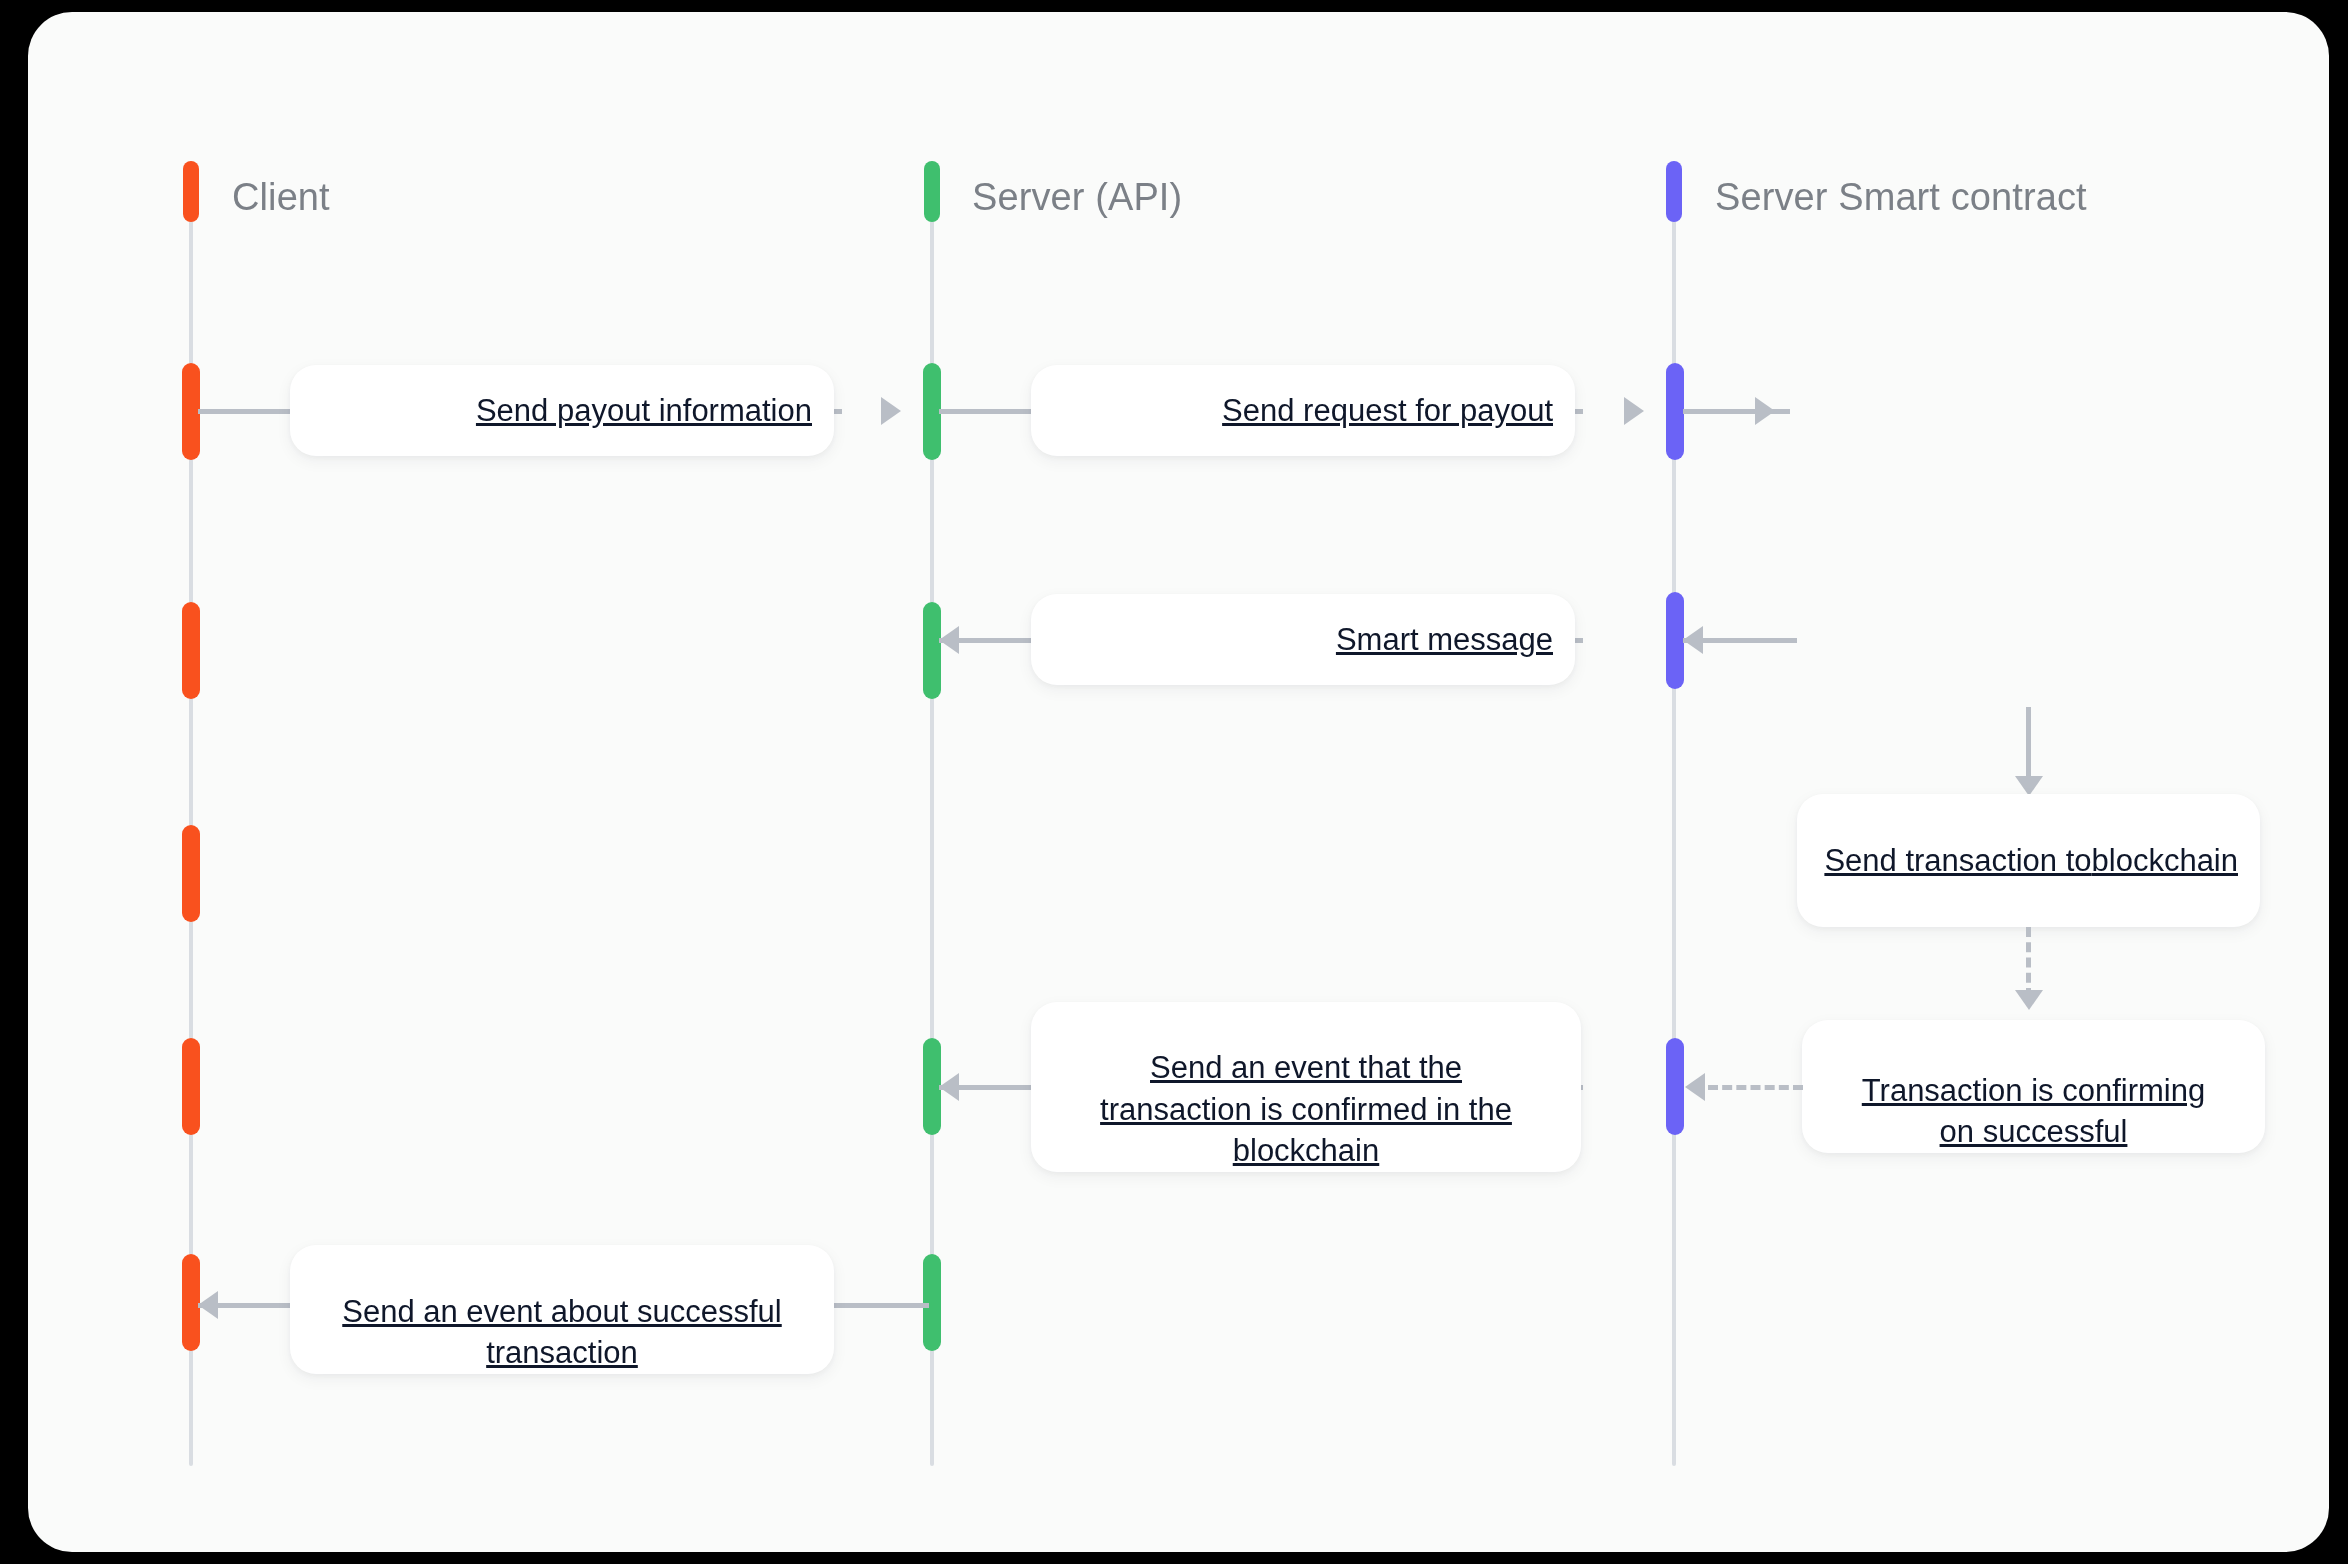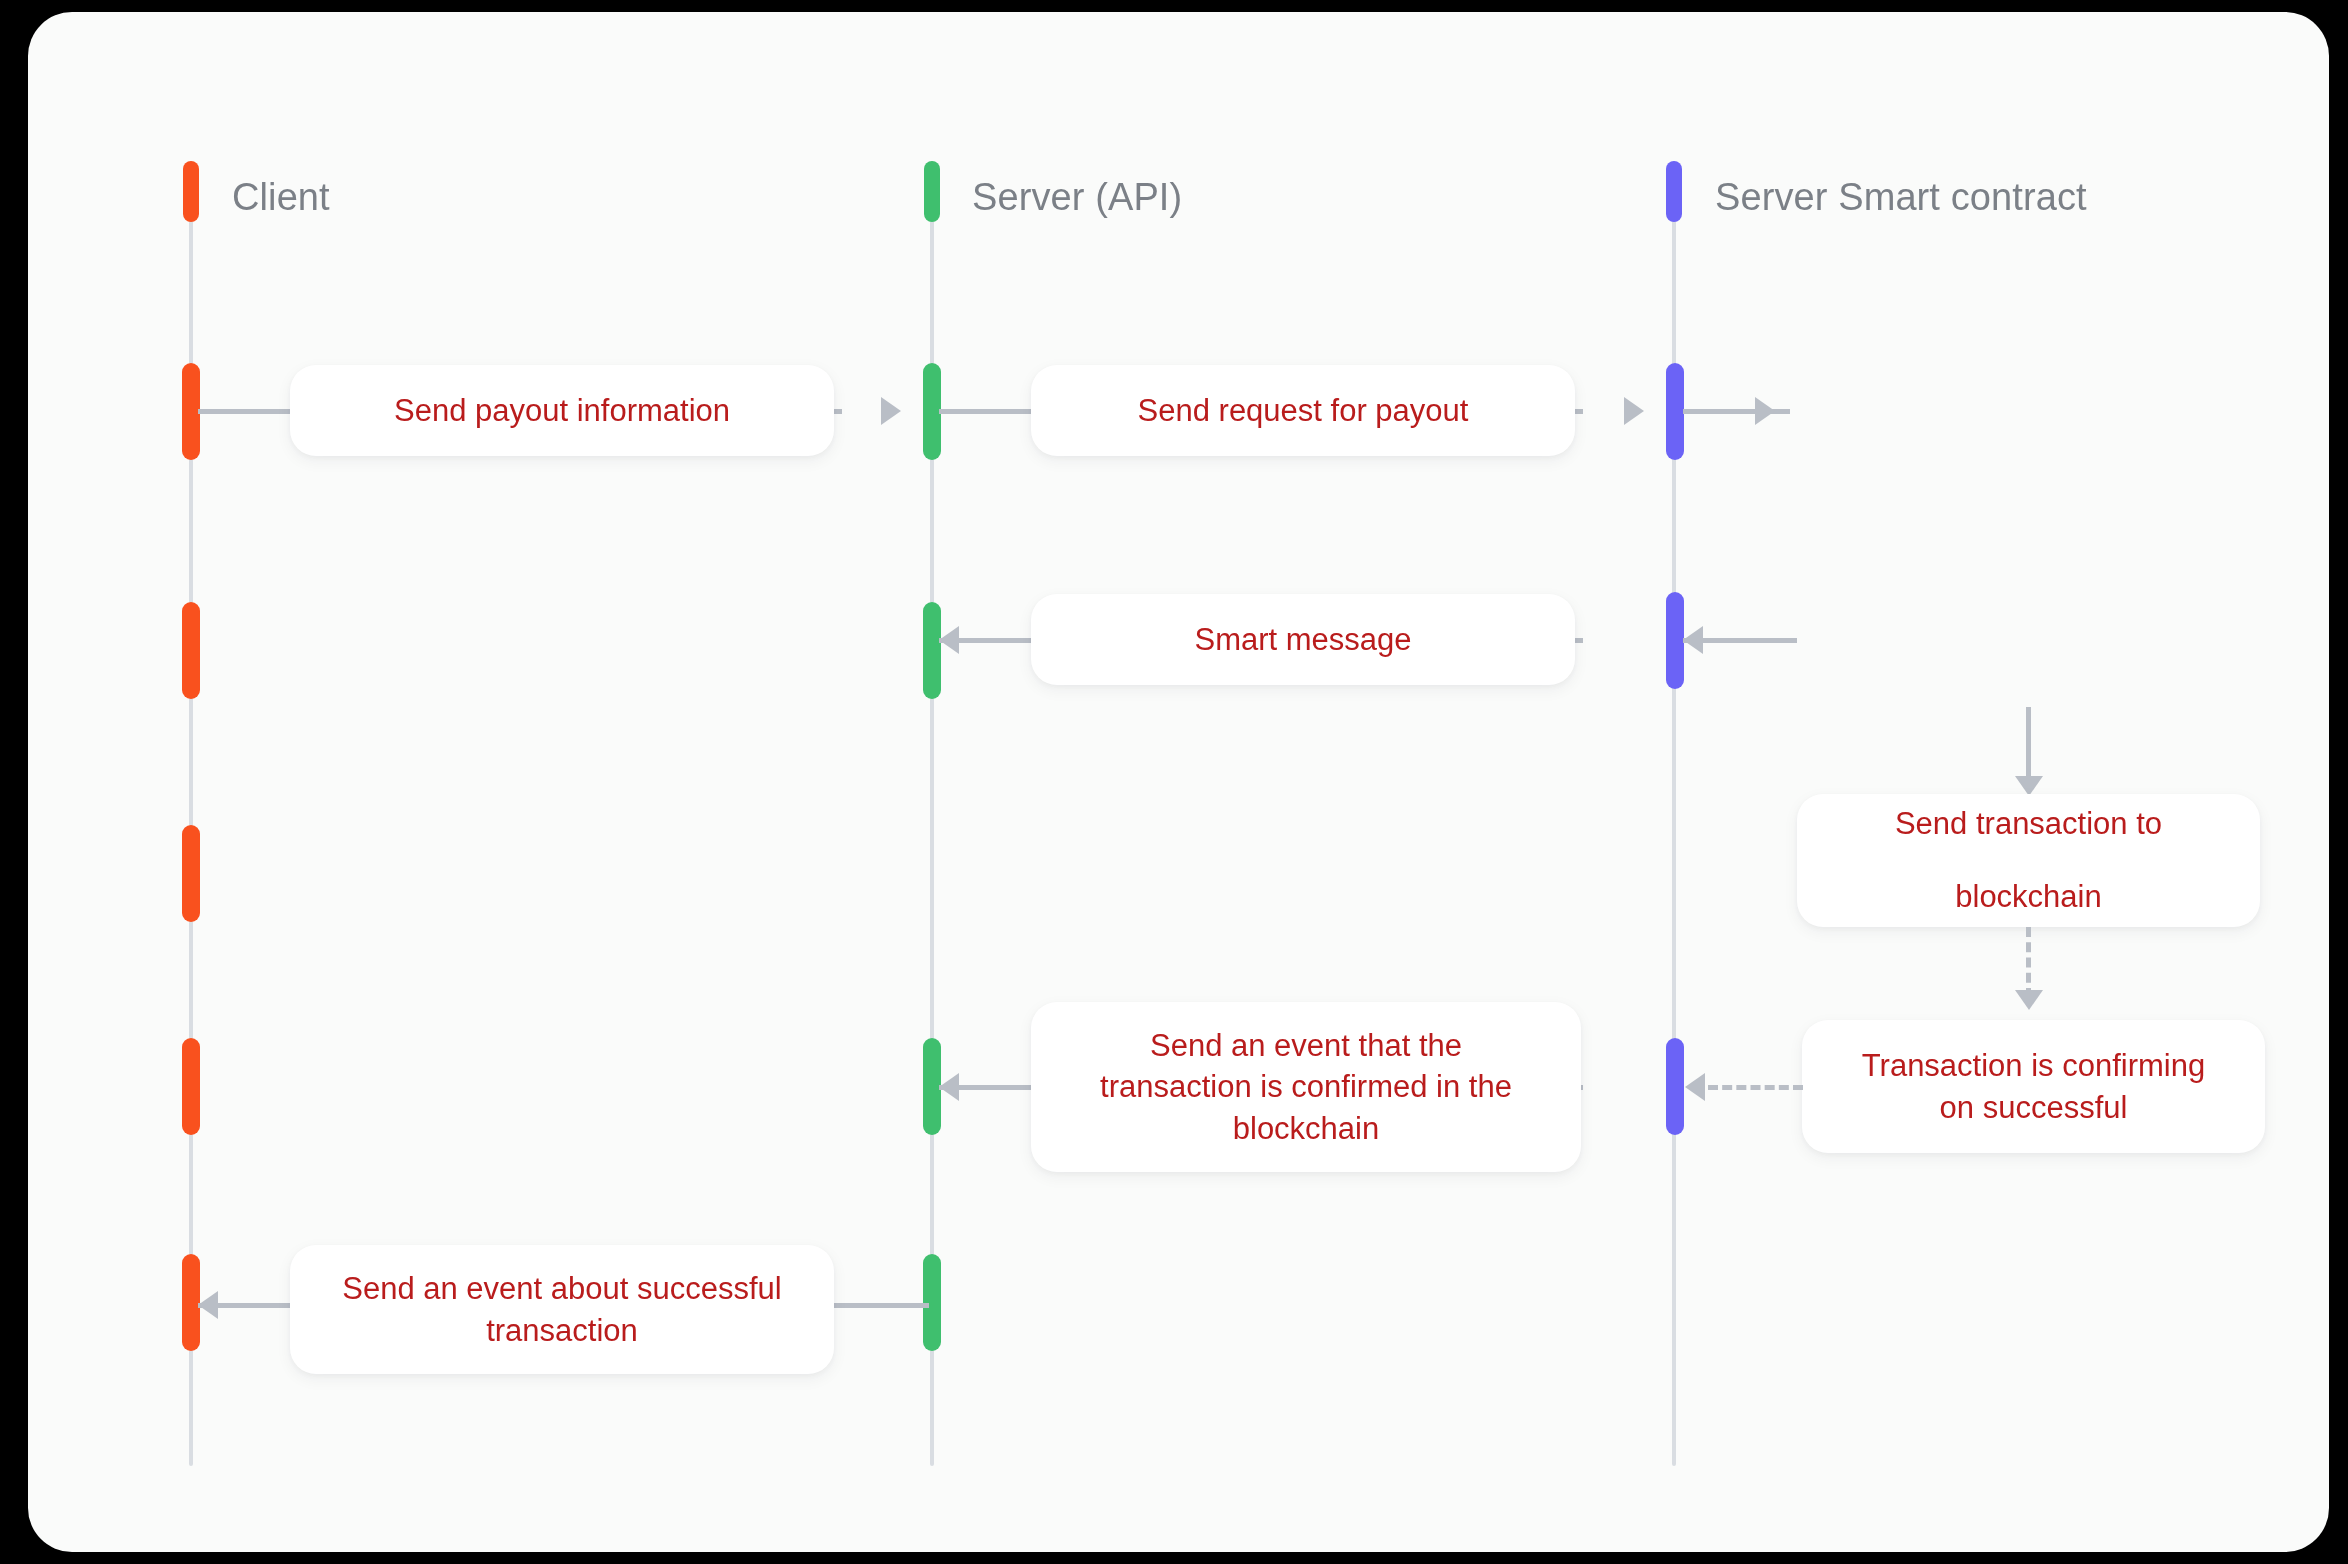--- a/index.html
+++ b/index.html
@@ -61,27 +61,28 @@
 
   
   .box {
     position: absolute;
     background: #ffffff;
     border-radius: 26px;
     box-shadow: 0 5px 16px rgba(38,45,58,0.055),
                 0 2px 5px rgba(38,45,58,0.045);
     display: flex;
     align-items: center;
-    justify-content: center;
+    justify-content: flex-end;
     text-align: center;
-    color: #b91c1c;
+    color: #0f172a;
     font-size: 31px;
     line-height: 1.34;
     padding: 0 22px;
     box-sizing: border-box;
+    text-decoration: underline;
   }
   .box span { display: block; }
 
   
   .hline {
     position: absolute;
     height: 5px;
     background: #b9bec6;
   }
   .vline {
@@ -175,21 +176,21 @@
 
     <div class="hline" style="left:911px; top:626px; width:644px;"></div>
     <div class="arrow left" style="left:911px; top:614px;"></div>
     <div class="box" style="left:1003px; top:582px; width:544px; height:91px;">
       <span>Smart message</span>
     </div>
 
     <div class="vline" style="left:1998px; top:695px; height:77px;"></div>
     <div class="arrow down" style="left:1987px; top:764px;"></div>
 
-    <div class="box" style="left:1769px; top:782px; width:463px; height:133px; flex-direction:column;gap:31px;">
+    <div class="box" style="left:1769px; top:782px; width:463px; height:133px; flex-direction:row;">
       <span>Send transaction to</span>
       <span>blockchain</span>
     </div>
 
     <div class="vline dashed" style="left:1998px; top:915px; height:71px;"></div>
     <div class="arrow down" style="left:1987px; top:978px;"></div>
 
     <div class="box" style="left:1774px; top:1008px; width:463px; height:133px; flex-direction:column;">
       <span>Transaction is confirming</span>
       <span>on successful</span>

